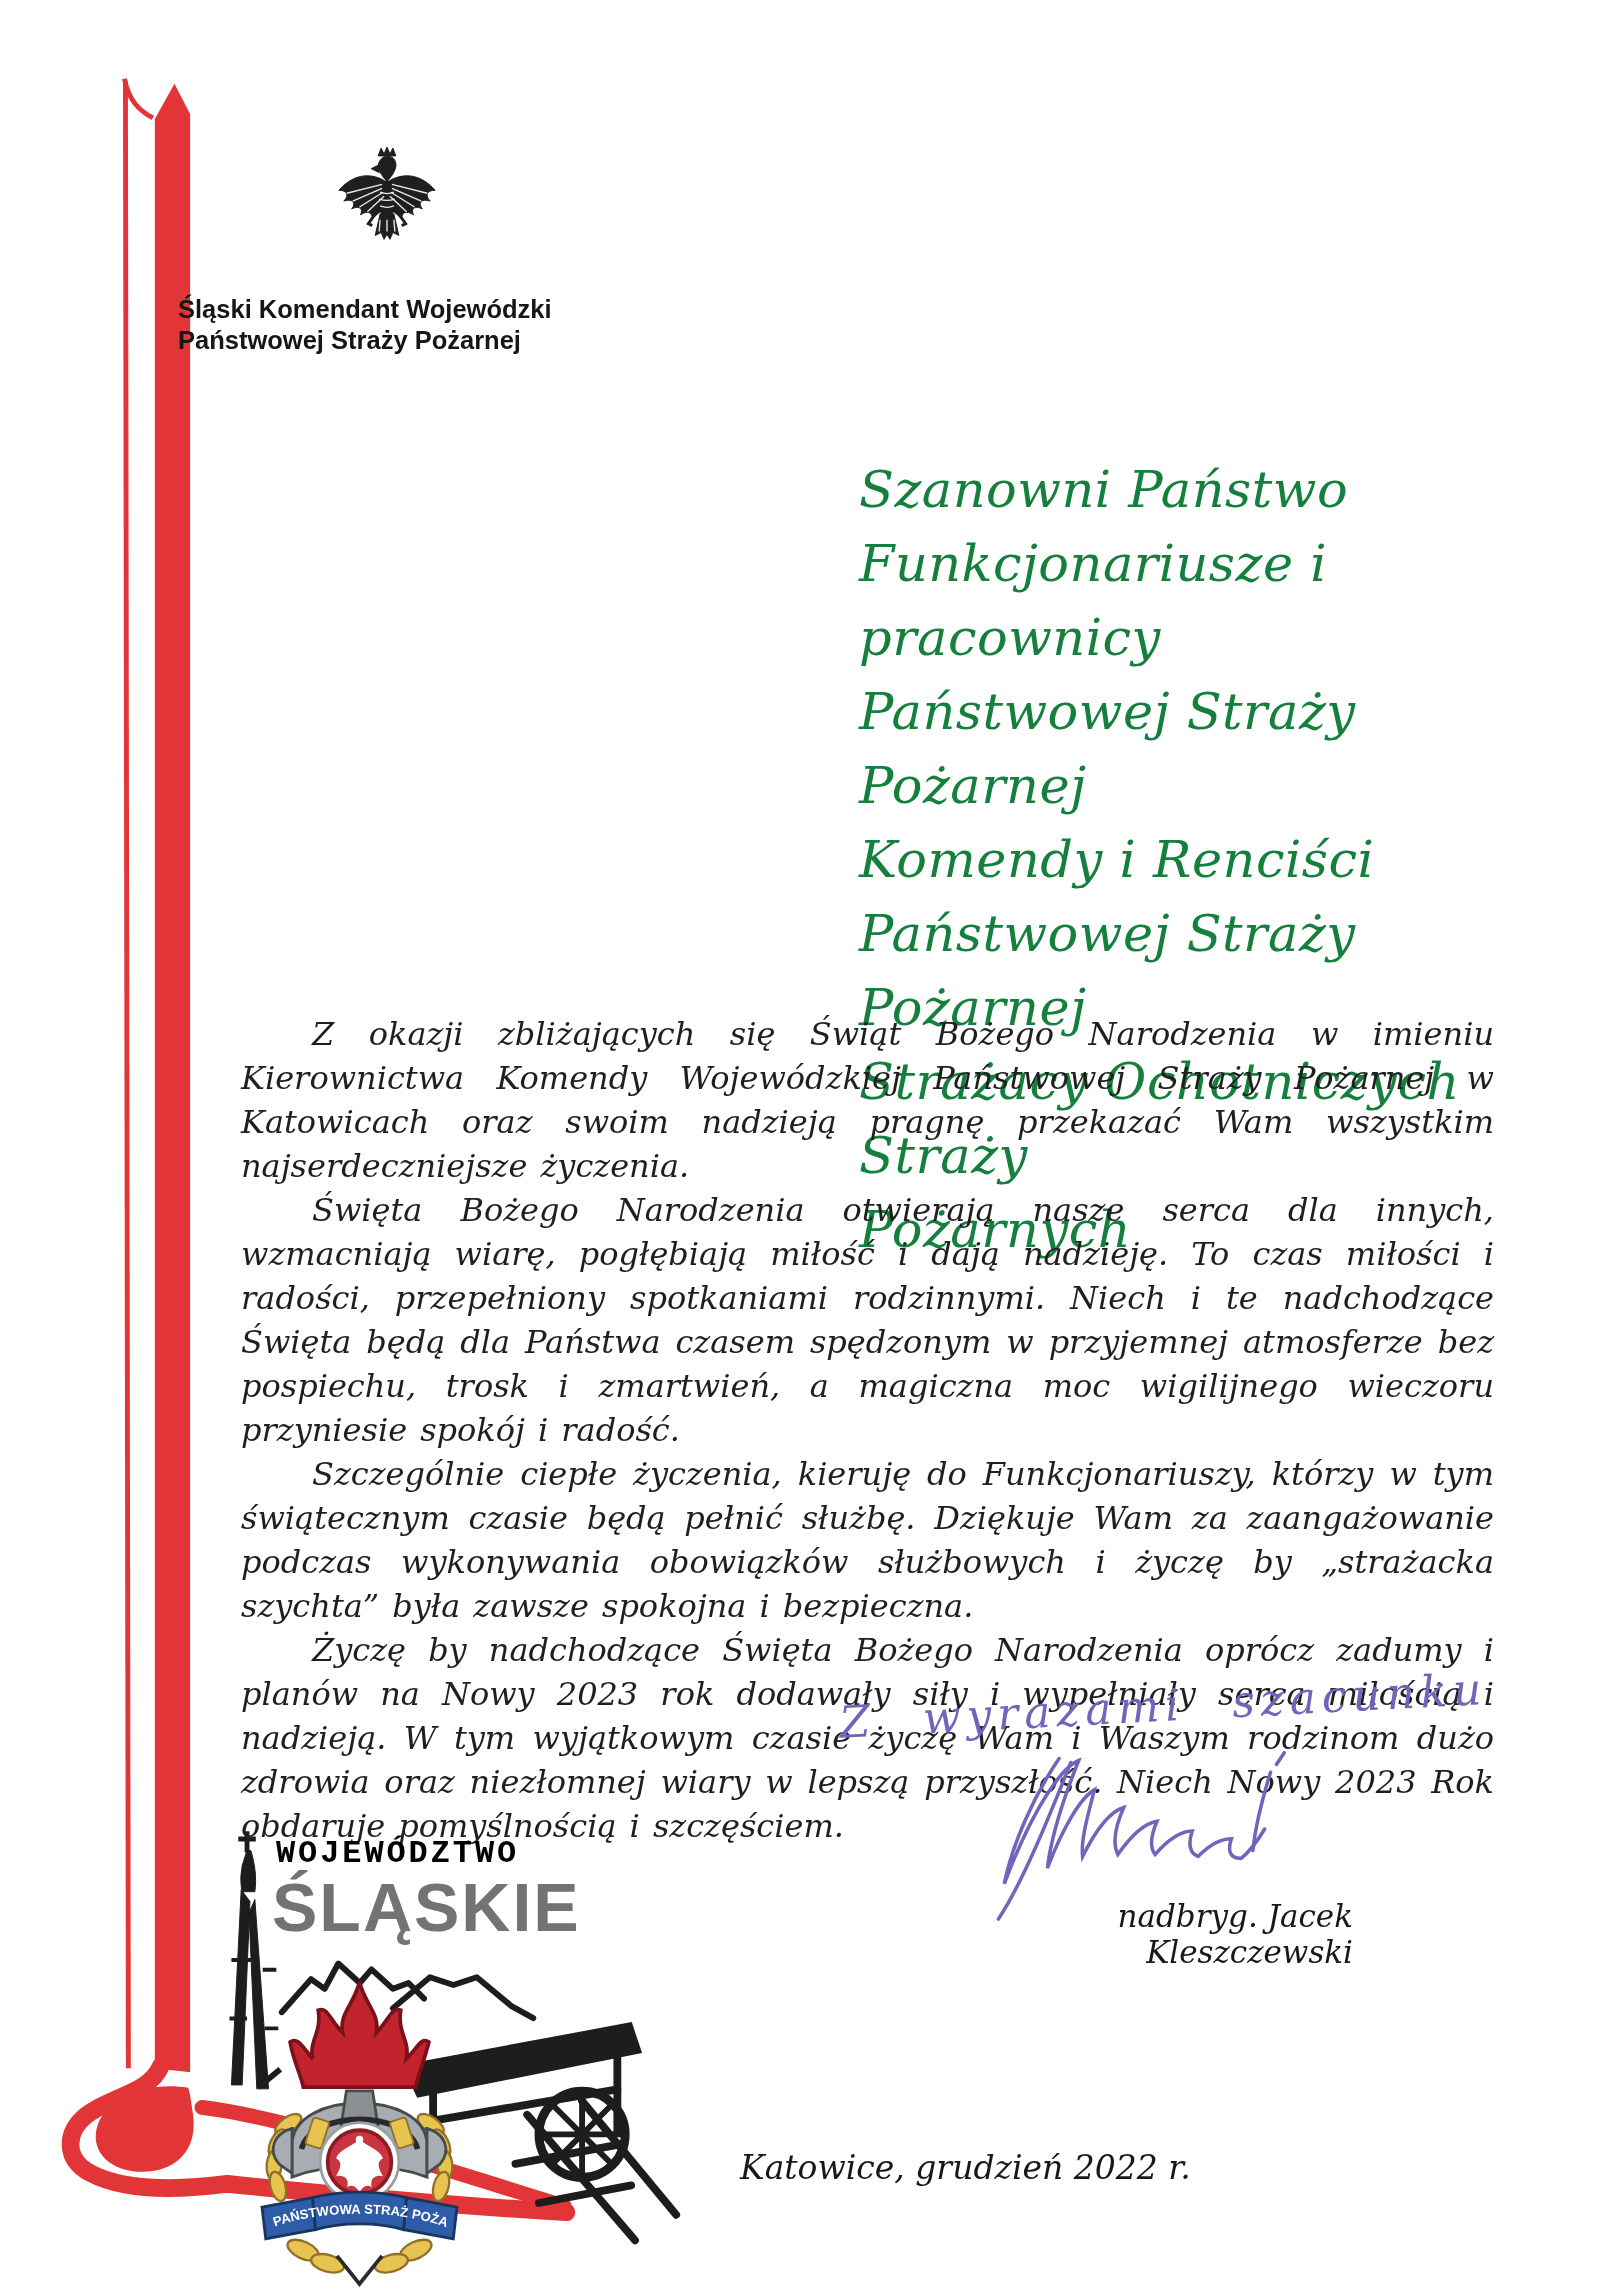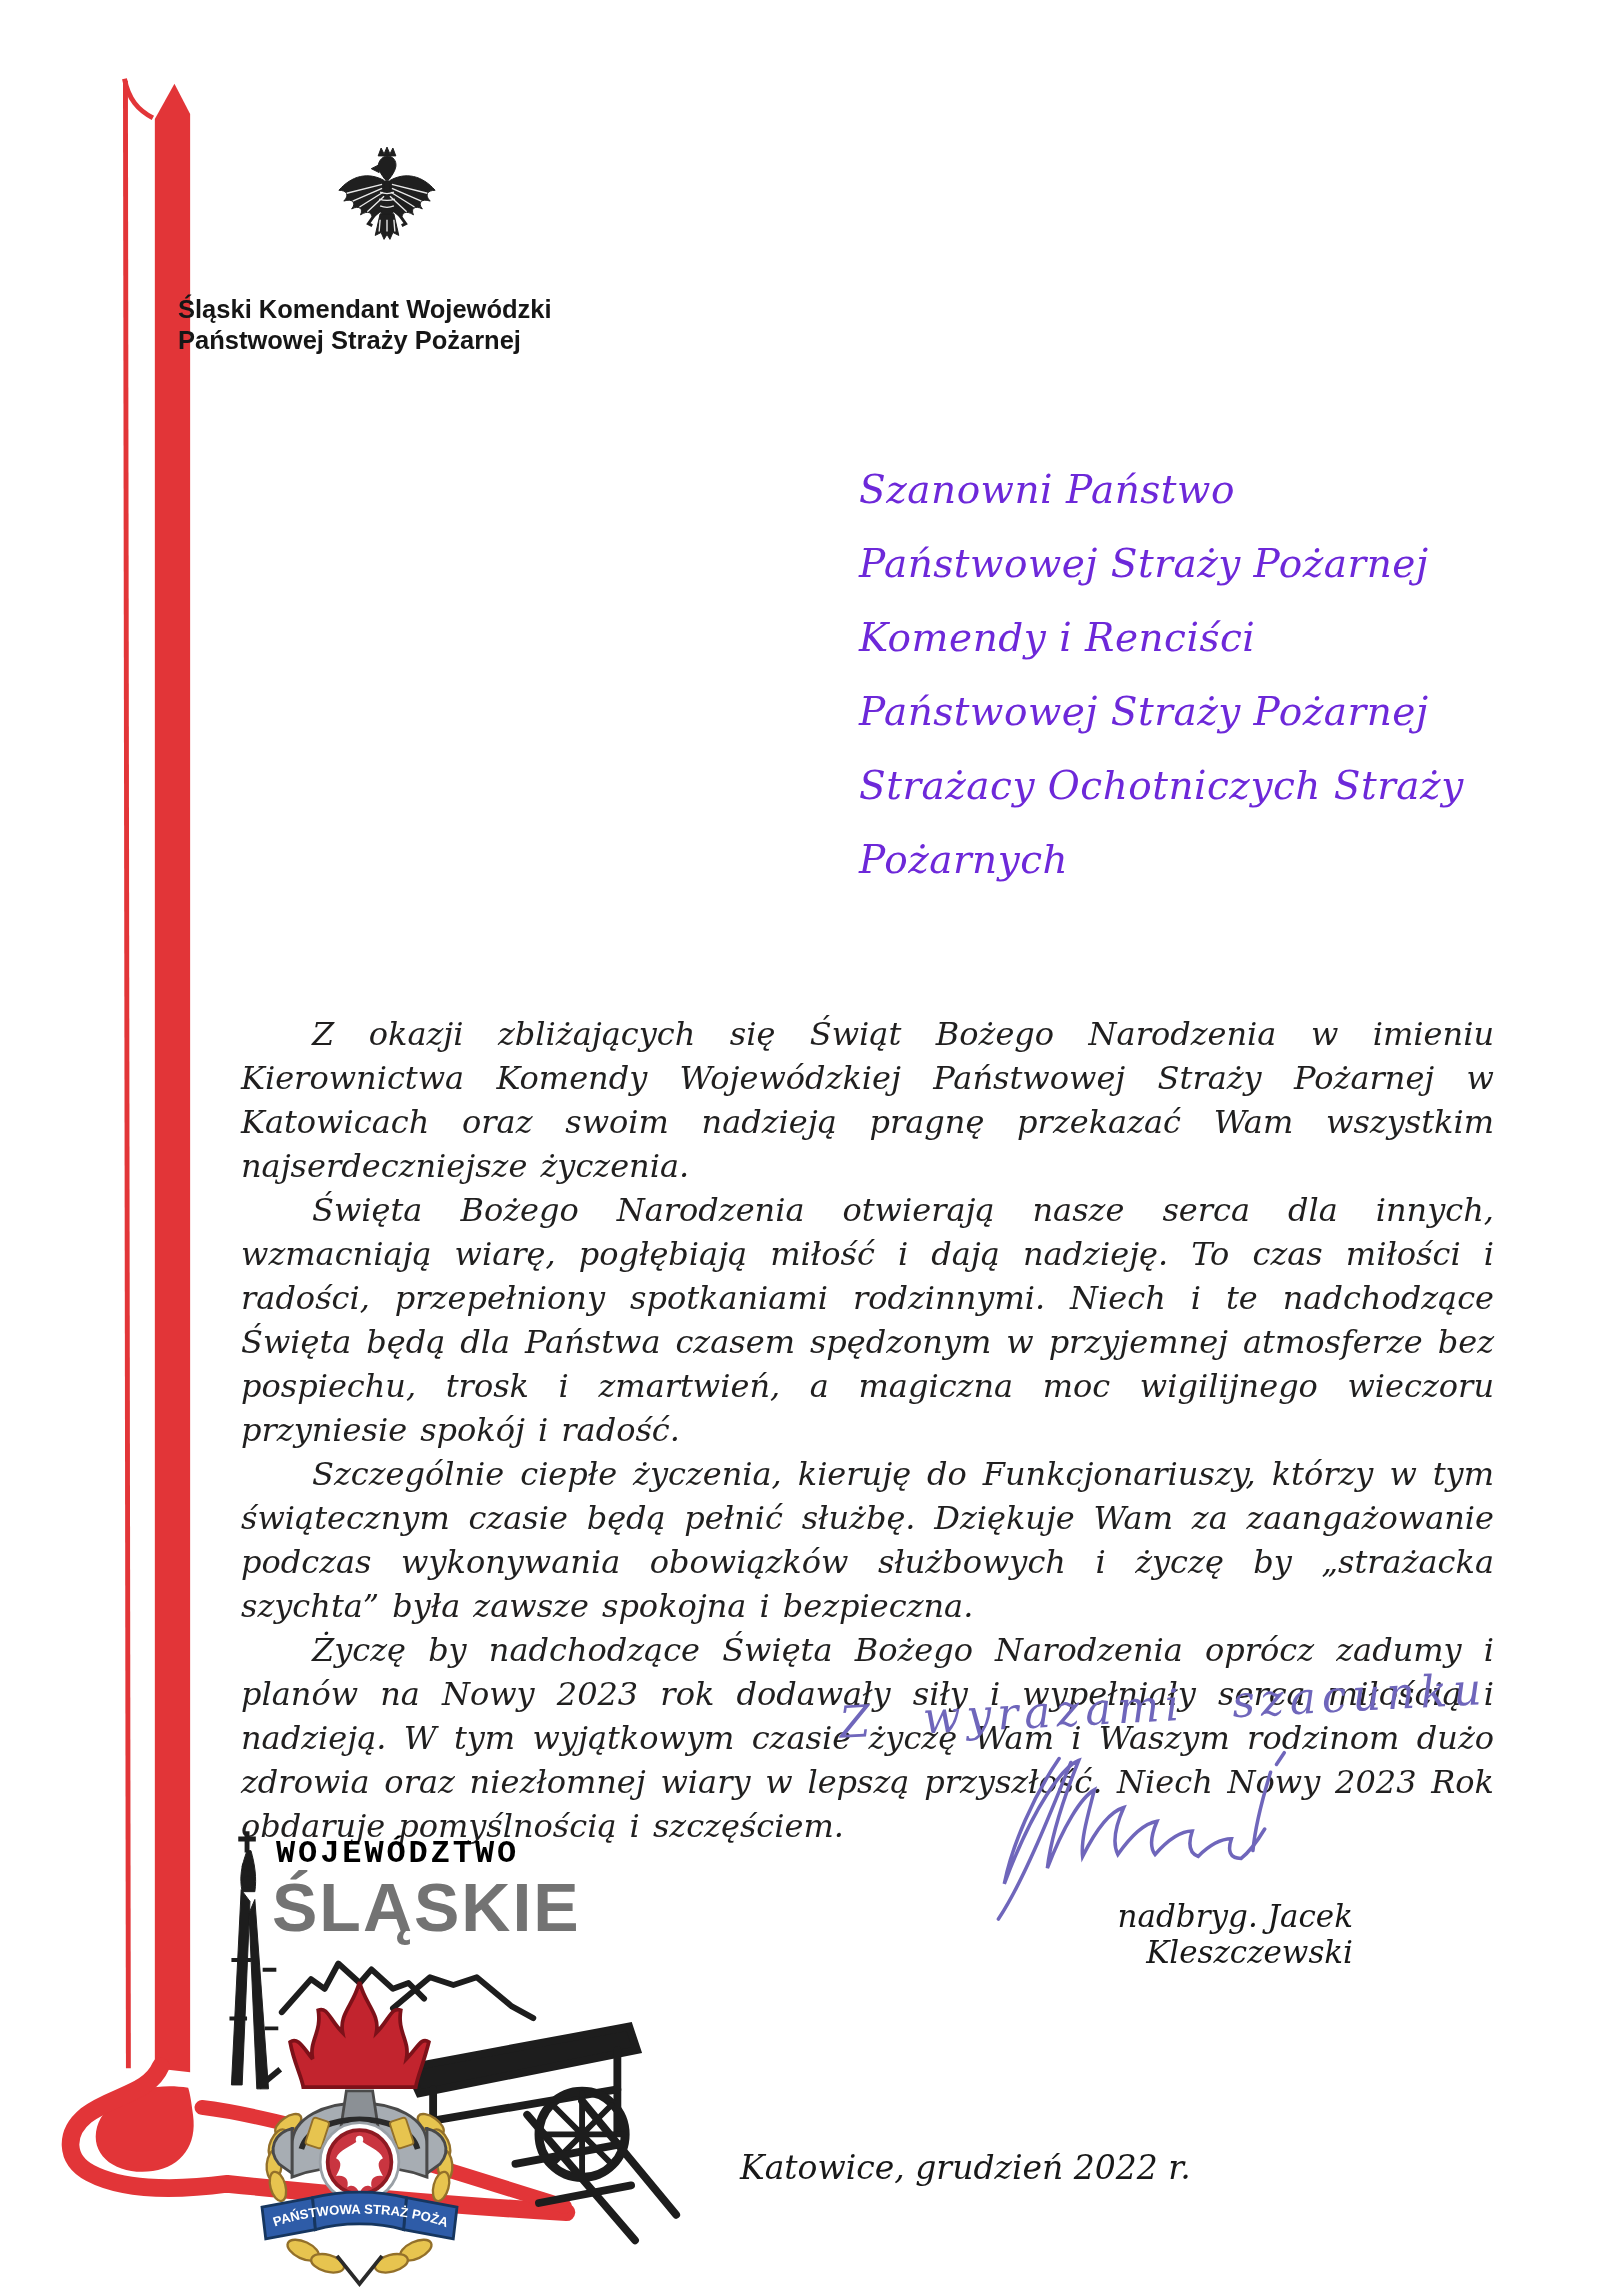--- a/index.html
+++ b/index.html
@@ -11,21 +11,21 @@
   svg{display:block;}
   
   .letterhead{
     left:178px;top:294px;width:412px;text-align:left;
     font-family:"Liberation Sans",sans-serif;font-size:25.5px;line-height:31px;
     color:#161616;font-weight:700;
   }
   
   .addressee{
     left:859px;top:453px;width:627px;
-    font-style:italic;font-size:39px;line-height:74px;color:#6d28d9;
+    font-style:italic;font-size:51px;line-height:74px;color:#15803d;
     font-weight:500;letter-spacing:0.5px;
   }
   
   .letter-body{
     left:241px;top:1012px;width:1253px;
     font-style:italic;font-size:32px;line-height:44px;
     text-align:justify;color:#201f1f;word-spacing:2.9px;
   }
   .letter-body p{margin:0;text-indent:71px;}
   
@@ -105,20 +105,21 @@
     </g>
   </svg>
 
   <div class="abs letterhead">
     <div>Śląski Komendant Wojewódzki</div>
     <div>Państwowej Straży Pożarnej</div>
   </div>
 
   <div class="abs addressee">
     <div>Szanowni Państwo</div>
+    <div>Funkcjonariusze i pracownicy</div>
     <div>Państwowej Straży Pożarnej</div>
     <div>Komendy i Renciści</div>
     <div>Państwowej Straży Pożarnej</div>
     <div>Strażacy Ochotniczych Straży</div>
     <div>Pożarnych</div>
   </div>
 
   <div class="abs letter-body">
     <p>Z okazji zbliżających się Świąt Bożego Narodzenia w imieniu Kierownictwa Komendy Wojewódzkiej Państwowej Straży Pożarnej w Katowicach oraz swoim nadzieją pragnę przekazać Wam wszystkim najserdeczniejsze życzenia.</p>
     <p>Święta Bożego Narodzenia otwierają nasze serca dla innych, wzmacniają wiarę, pogłębiają miłość i dają nadzieję. To czas miłości i radości, przepełniony spotkaniami rodzinnymi. Niech i te nadchodzące Święta będą dla Państwa czasem spędzonym w przyjemnej atmosferze bez pospiechu, trosk i zmartwień, a magiczna moc wigilijnego wieczoru przyniesie spokój i radość.</p>

